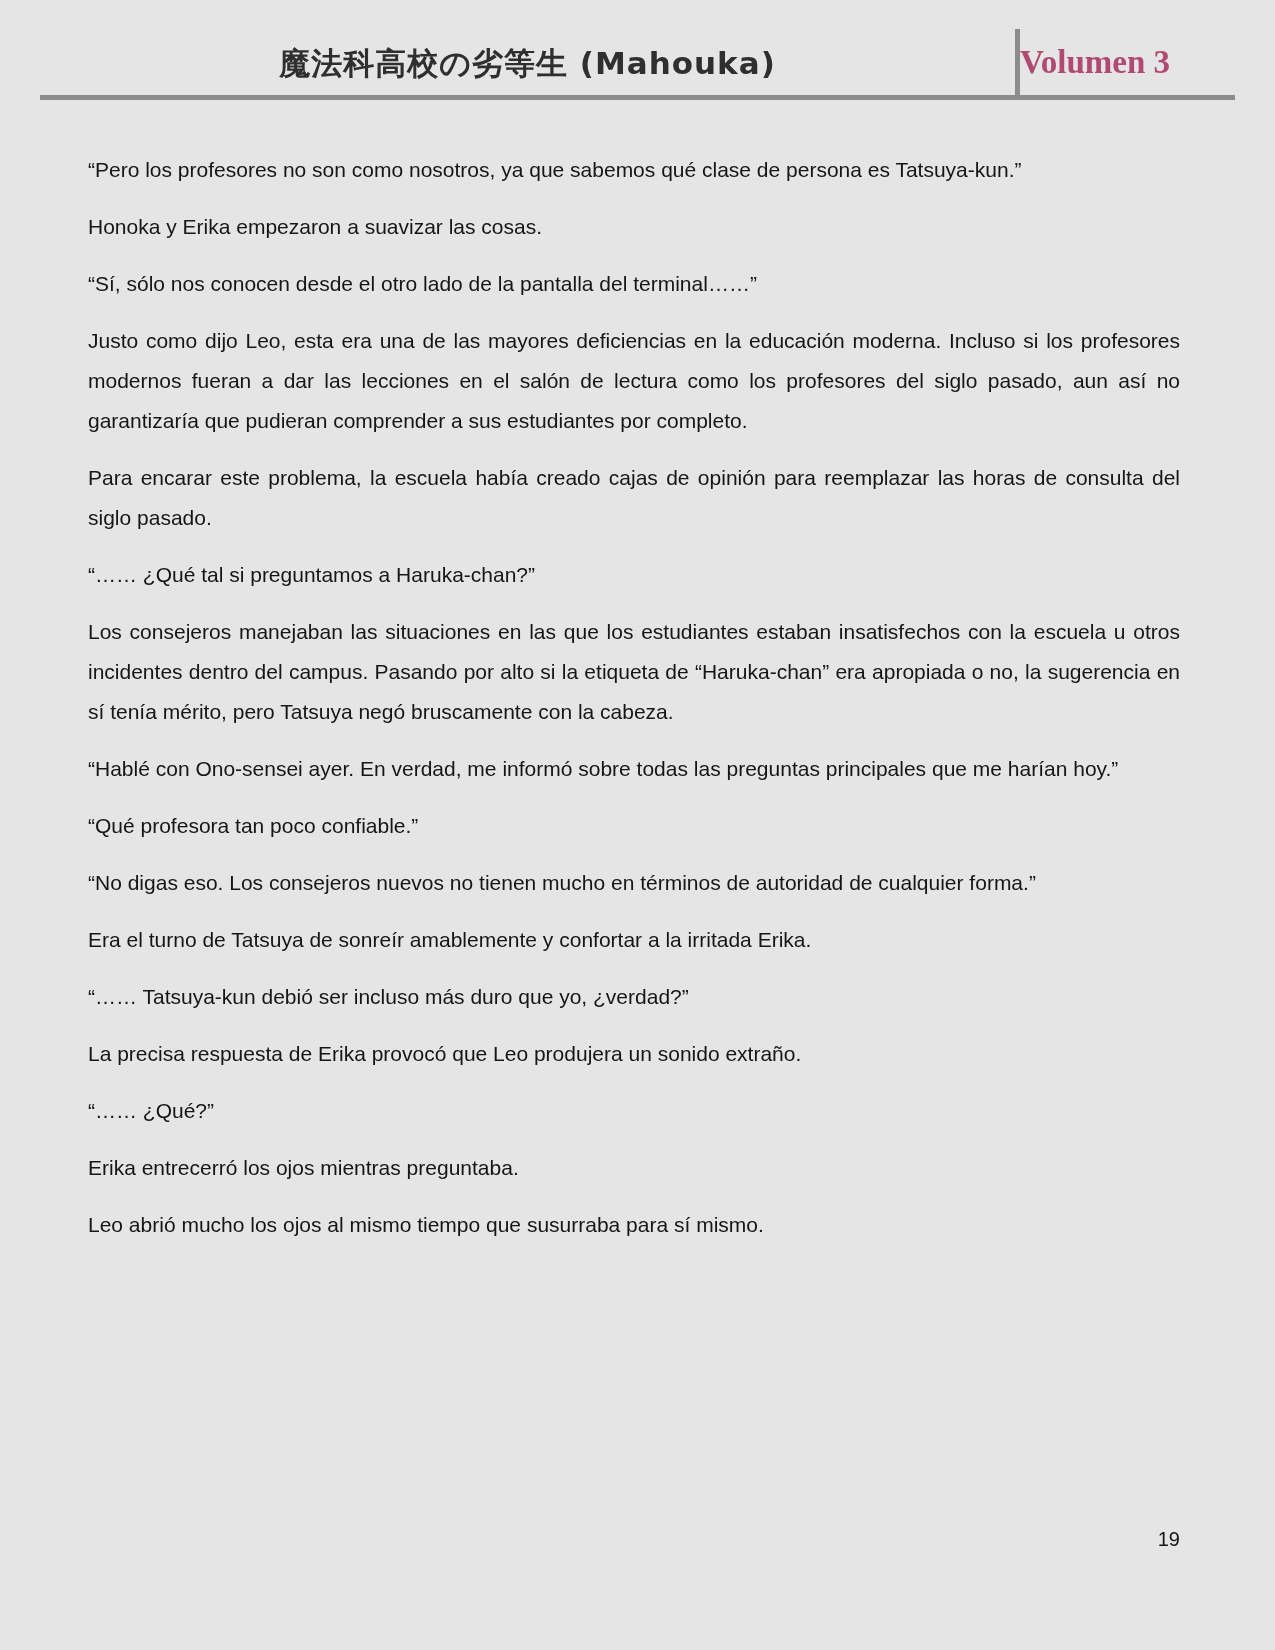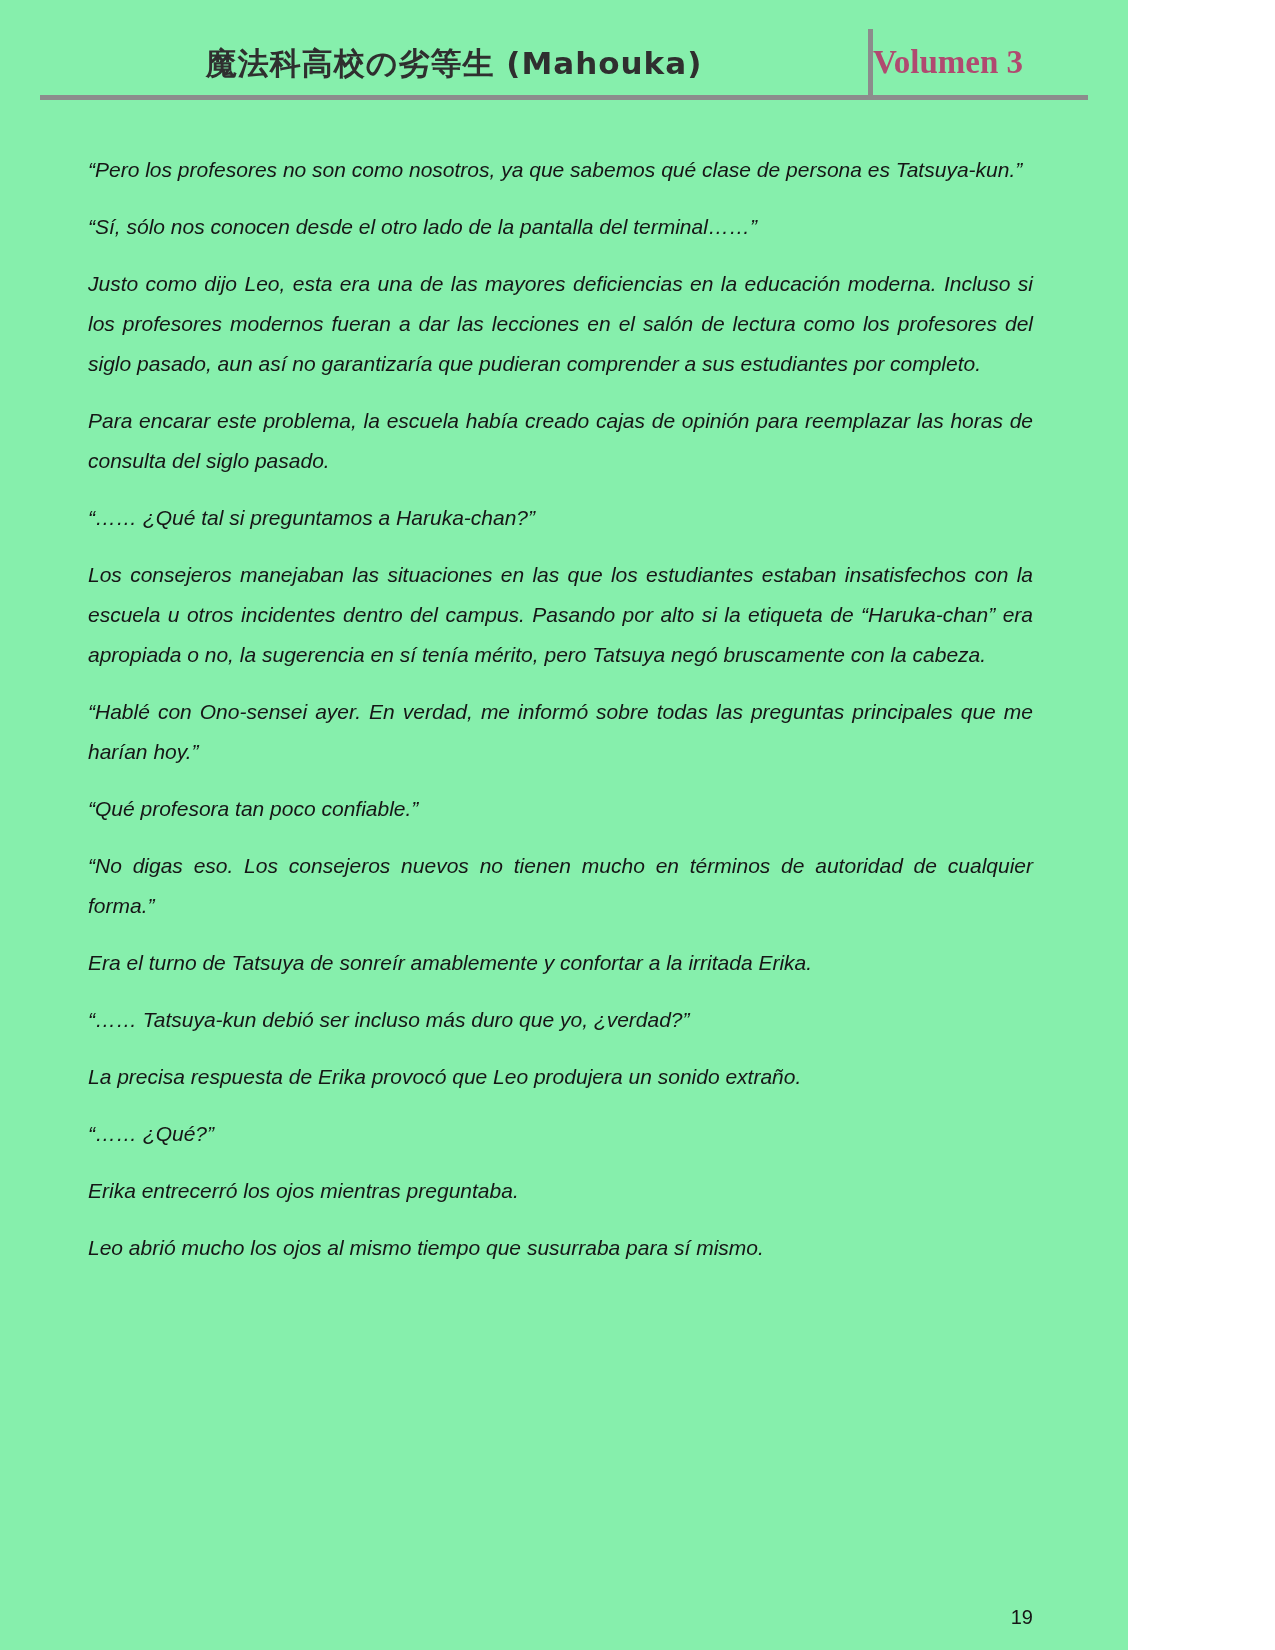--- a/index.html
+++ b/index.html
@@ -2,23 +2,23 @@
 <html><head>
 <meta charset="utf-8">
 <style>
   html, body {
     margin: 0;
     padding: 0;
     background: #ffffff;
   }
   .page {
     position: relative;
-    width: 1128px;
+    width: 1275px;
     height: 1650px;
-    background: #86efac;
+    background: #e5e5e5;
     overflow: hidden;
     font-family: "Liberation Sans", "DejaVu Sans", sans-serif;
   }
   
   .header {
     margin: 0 40px;
     height: 95px;
     border-bottom: 5px solid #8c8c8c;
     display: flex;
     align-items: flex-end;
@@ -51,30 +51,29 @@
     font-weight: bold;
     color: #b04a70;
     white-space: nowrap;
   }
   
   .content {
     padding: 50px 95px 0 88px;
     font-size: 21px;
     line-height: 40px;
     color: #161616;
-    font-style: italic;
   }
   .content p {
     margin: 0 0 17px 0;
     text-align: justify;
   }
   
   .page-number {
     position: absolute;
-    top: 1606px;
+    top: 1528px;
     right: 95px;
     font-size: 20px;
     color: #161616;
   }
 </style>
 </head>
 <body>
 
 <div class="page">
 
@@ -82,20 +81,21 @@
     <div class="header-title-area">
       <span class="header-title">魔法科高校の劣等生 (Mahouka)</span>
     </div>
     <div class="header-volume-box">
       <span class="header-volume">Volumen 3</span>
     </div>
   </div>
 
   <div class="content">
       <p>“Pero los profesores no son como nosotros, ya que sabemos qué clase de persona es Tatsuya-kun.”</p>
+      <p>Honoka y Erika empezaron a suavizar las cosas.</p>
       <p>“Sí, sólo nos conocen desde el otro lado de la pantalla del terminal……”</p>
       <p>Justo como dijo Leo, esta era una de las mayores deficiencias en la educación moderna. Incluso si los profesores modernos fueran a dar las lecciones en el salón de lectura como los profesores del siglo pasado, aun así no garantizaría que pudieran comprender a sus estudiantes por completo.</p>
       <p>Para encarar este problema, la escuela había creado cajas de opinión para reemplazar las horas de consulta del siglo pasado.</p>
       <p>“…… ¿Qué tal si preguntamos a Haruka-chan?”</p>
       <p>Los consejeros manejaban las situaciones en las que los estudiantes estaban insatisfechos con la escuela u otros incidentes dentro del campus. Pasando por alto si la etiqueta de “Haruka-chan” era apropiada o no, la sugerencia en sí tenía mérito, pero Tatsuya negó bruscamente con la cabeza.</p>
       <p>“Hablé con Ono-sensei ayer. En verdad, me informó sobre todas las preguntas principales que me harían hoy.”</p>
       <p>“Qué profesora tan poco confiable.”</p>
       <p>“No digas eso. Los consejeros nuevos no tienen mucho en términos de autoridad de cualquier forma.”</p>
       <p>Era el turno de Tatsuya de sonreír amablemente y confortar a la irritada Erika.</p>
       <p>“…… Tatsuya-kun debió ser incluso más duro que yo, ¿verdad?”</p>

